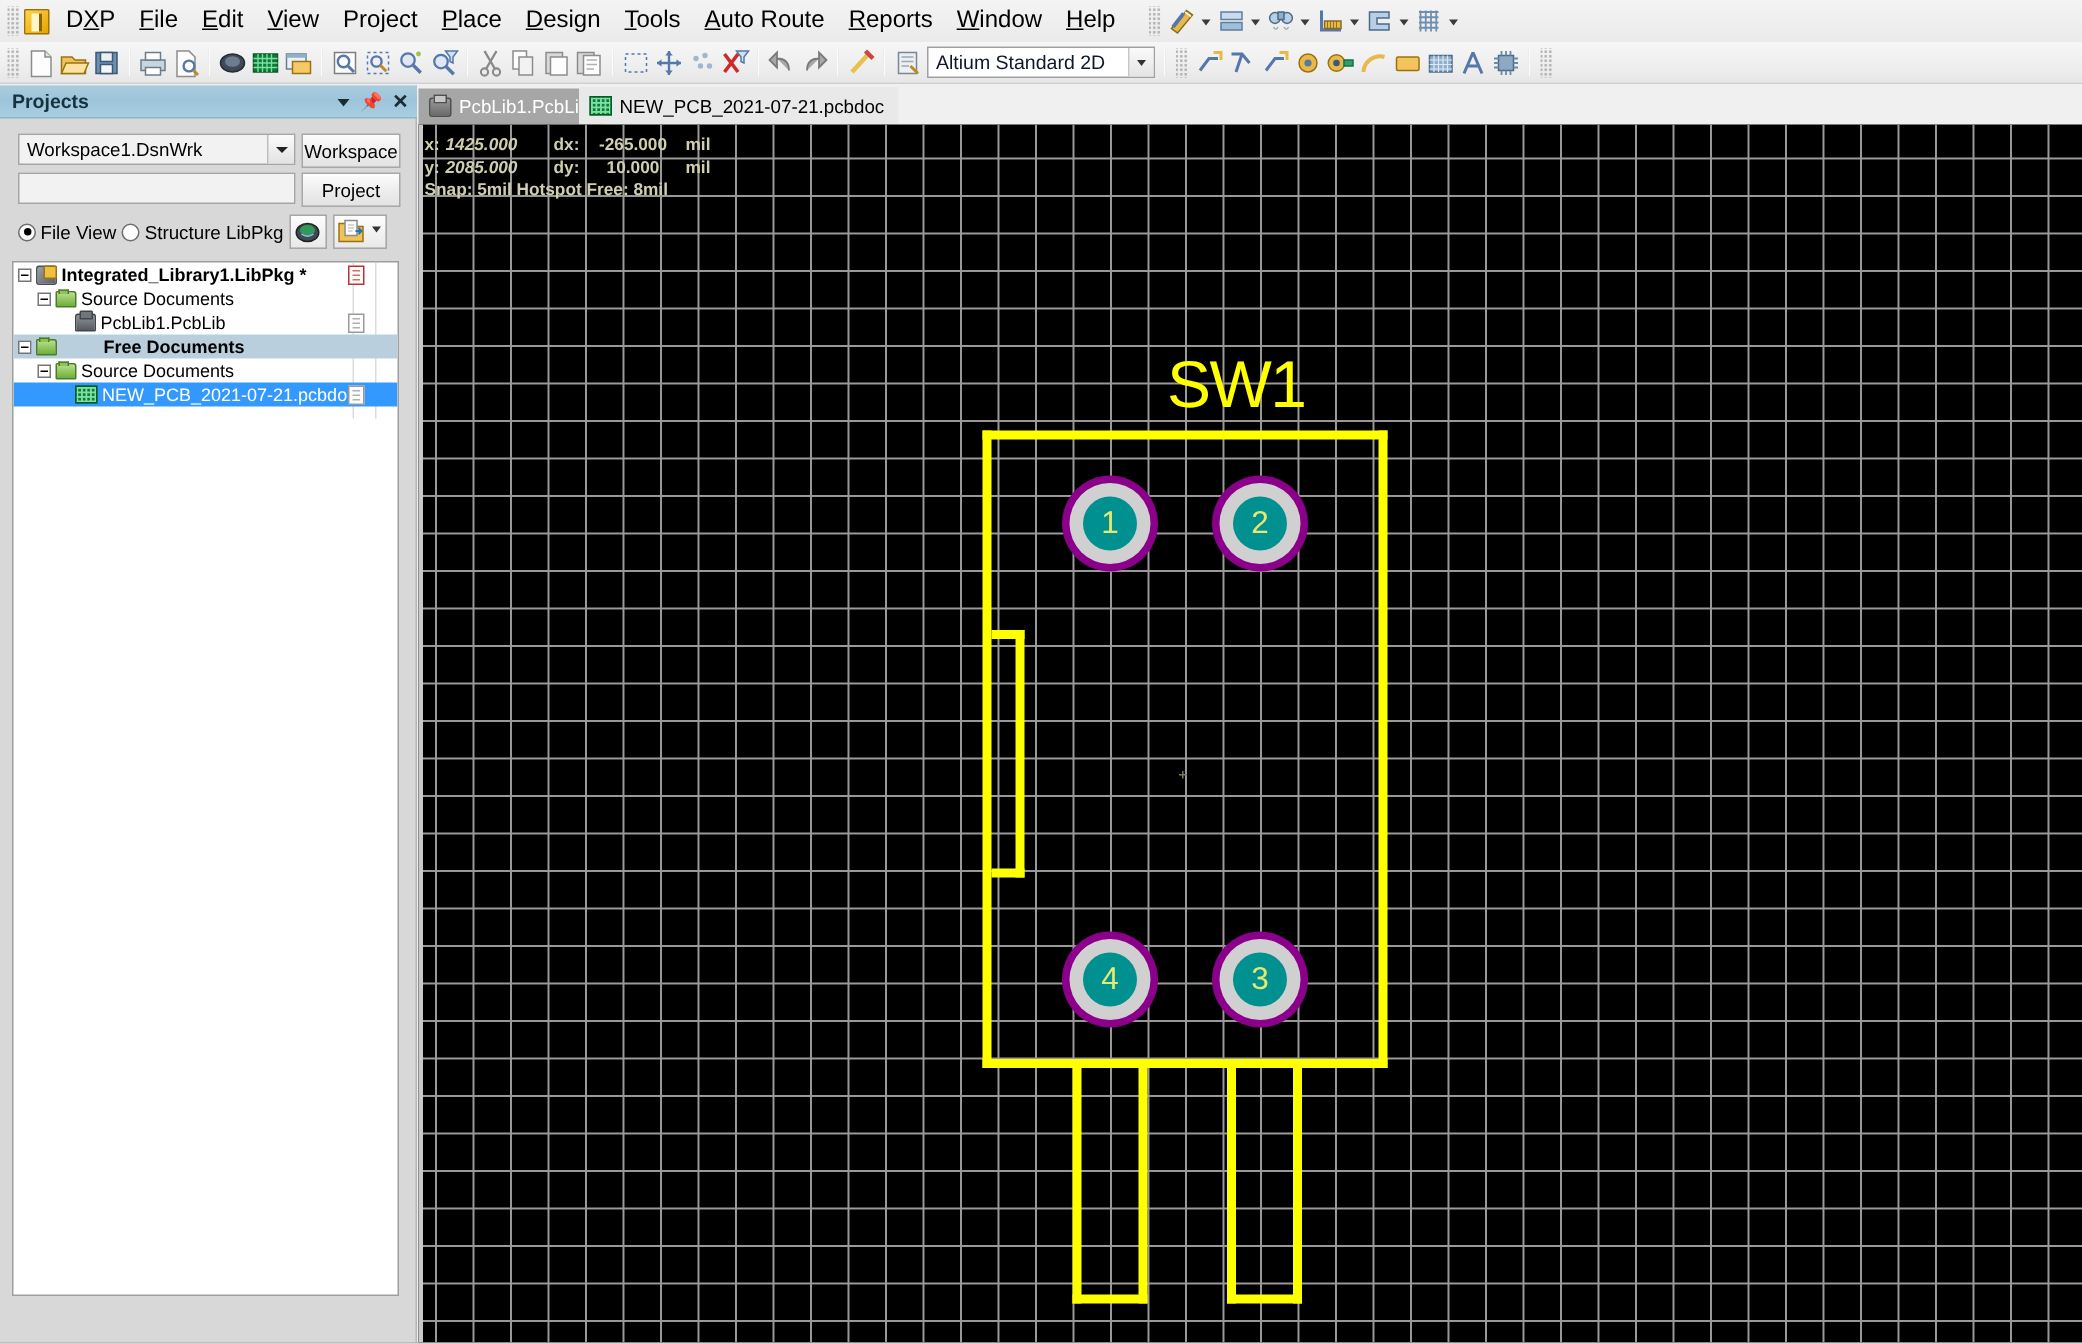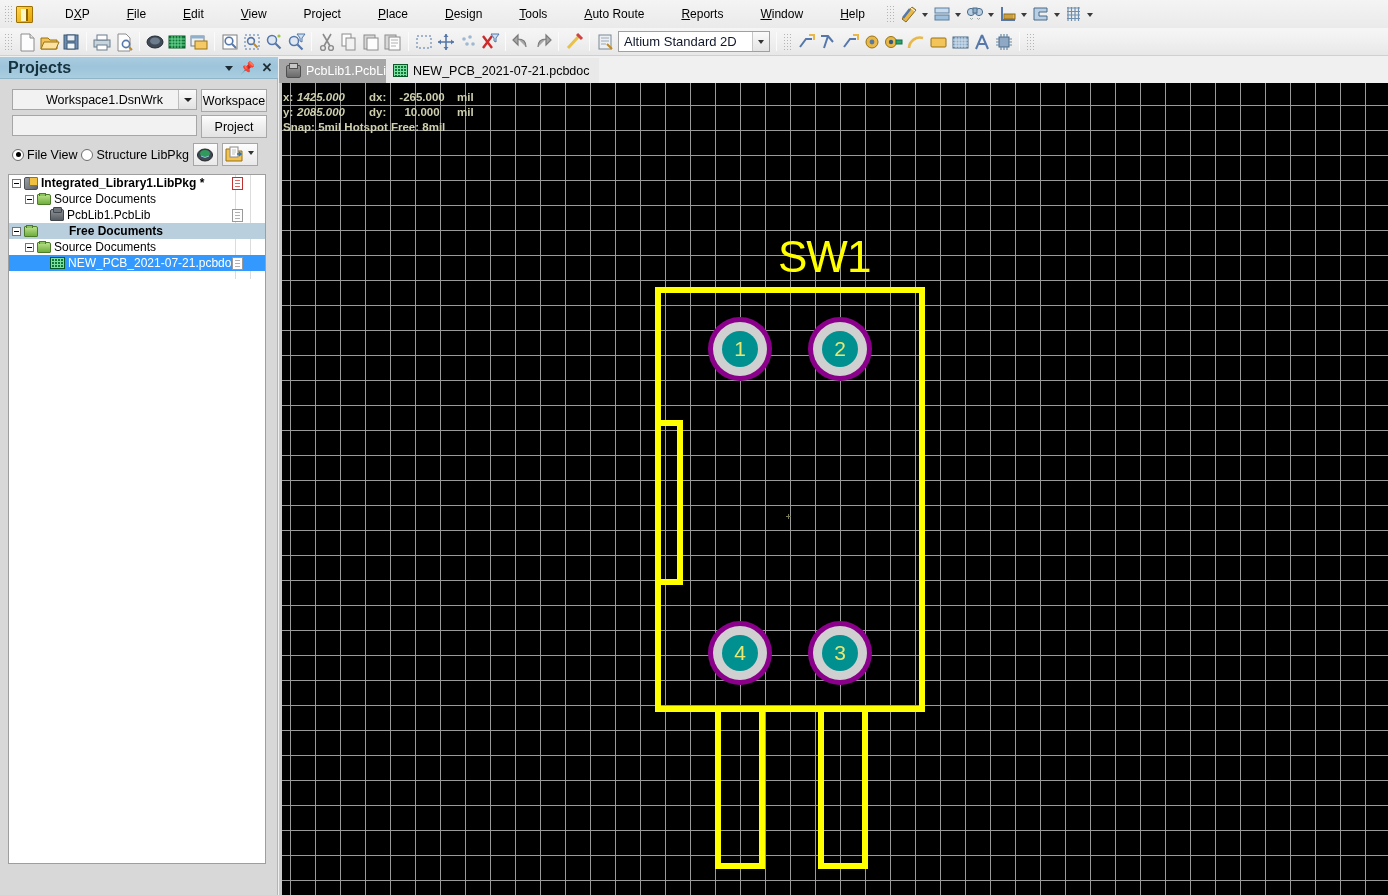--- a/index.html
+++ b/index.html
@@ -26,22 +26,22 @@
   .dxp-logo {
     width: 17px; height: 17px; margin-right: 3px; position: relative;
     background: linear-gradient(135deg, #ffd54a, #e8a200);
     border: 1px solid #9d7000; border-radius: 1px;
   }
   .dxp-logo::after {
     content: ""; position: absolute; left: 4px; top: 2px;
     width: 5px; height: 12px; background: #fff6c8; border-right: 2px solid #8a6400;
   }
   .mi {
-    font-size: 12px; color: #000; padding: 4px 8px 5px 8px;
-    white-space: nowrap; cursor: default; line-height: 1; margin-left: 21px;
+    font-size: 16px; color: #000; padding: 4px 8px 5px 8px;
+    white-space: nowrap; cursor: default; line-height: 1;
   }
   .mi u { text-decoration: underline; }
   .mb-sep { width: 1px; height: 18px; margin: 0 5px; }
 
   .tbicon {
     width: 22px; height: 22px; position: relative; cursor: default;
     display: inline-block; vertical-align: middle;
   }
   .caret {
     width: 11px; height: 22px; display: inline-block; position: relative;
@@ -87,41 +87,41 @@
   .panel {
     position: absolute; left: 0; top: 57px; width: 278px; height: 838px;
     background: #d8d8d8; border-right: 1px solid #b5b5b5;
   }
   .panel-title {
     position: absolute; left: 0; top: 0; width: 278px; height: 22px;
     background: linear-gradient(to bottom,#a9ccdf 0%,#9dc4da 48%,#a9cee1 100%);
     display: flex; align-items: center; border-bottom: 1px solid #8fb5c9;
   }
   .panel-title .pt {
-    font-size: 16px; font-weight: bold; color: #15323f; padding-left: 8px; flex: 1;
+    font-size: 13px; font-weight: bold; color: #15323f; padding-left: 8px; flex: 1;
   }
   .ptbtn { width: 16px; height: 18px; position: relative; margin-right: 3px; cursor: default; }
   .ic-dd::after {
     content:""; position:absolute; left:4px; top:7px;
     border-left:4px solid transparent; border-right:4px solid transparent;
     border-top:5px solid #1b2b33;
   }
   .ic-pin { font-size: 12px; color: #1b2b33; text-align:center; line-height:18px; }
   .ic-x { font-size: 13px; font-weight: bold; color: #1b2b33; text-align:center; line-height:18px; }
 
   .panel-body {
     position: absolute; left: 4px; top: 26px; width: 270px; height: 808px;
     background: #d8d8d8;
   }
   .row1 { display: flex; gap: 4px; margin: 6px 4px 0 8px; }
   .wsel {
     width: 185px; height: 21px; background: #f2f2f2; border: 1px solid #a6a6a6;
     display: flex; align-items: center; position: relative;
   }
-  .wsel .wv { font-size: 12.5px; color: #000; padding-left: 5px; flex: 1; margin-left: 28px; }
+  .wsel .wv { font-size: 12.5px; color: #000; padding-left: 5px; flex: 1; }
   .wsel .wb {
     width: 18px; height: 19px; position: relative;
     background: linear-gradient(to bottom,#fbfbfb,#e2e2e2);
     border-left: 1px solid #bdbdbd;
   }
   .wsel .wb::after {
     content:""; position:absolute; left:5px; top:8px;
     border-left:4px solid transparent; border-right:4px solid transparent;
     border-top:4.5px solid #222;
   }

